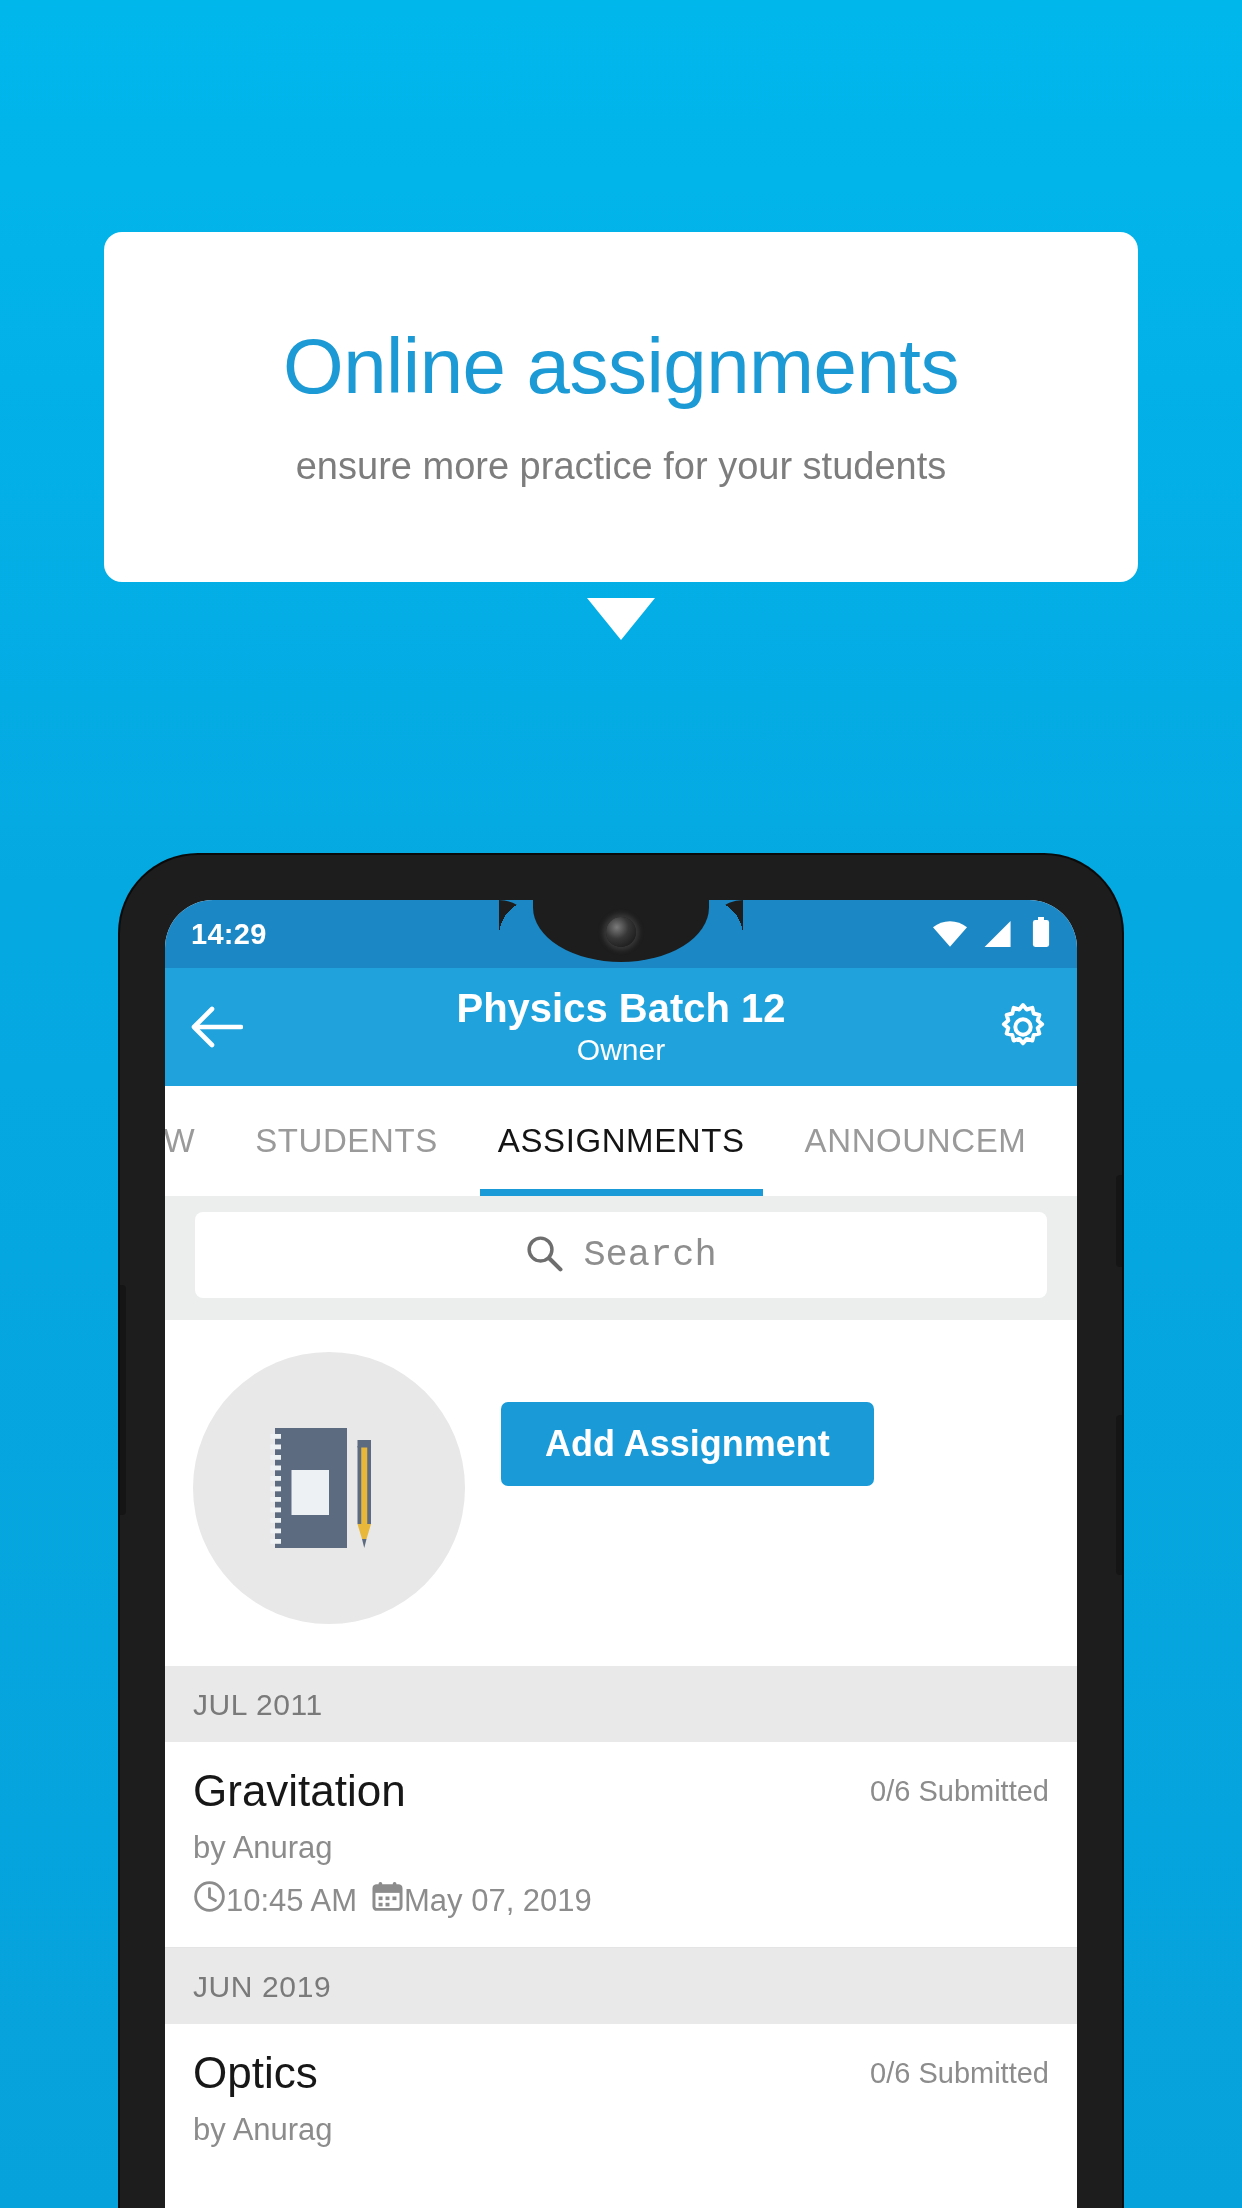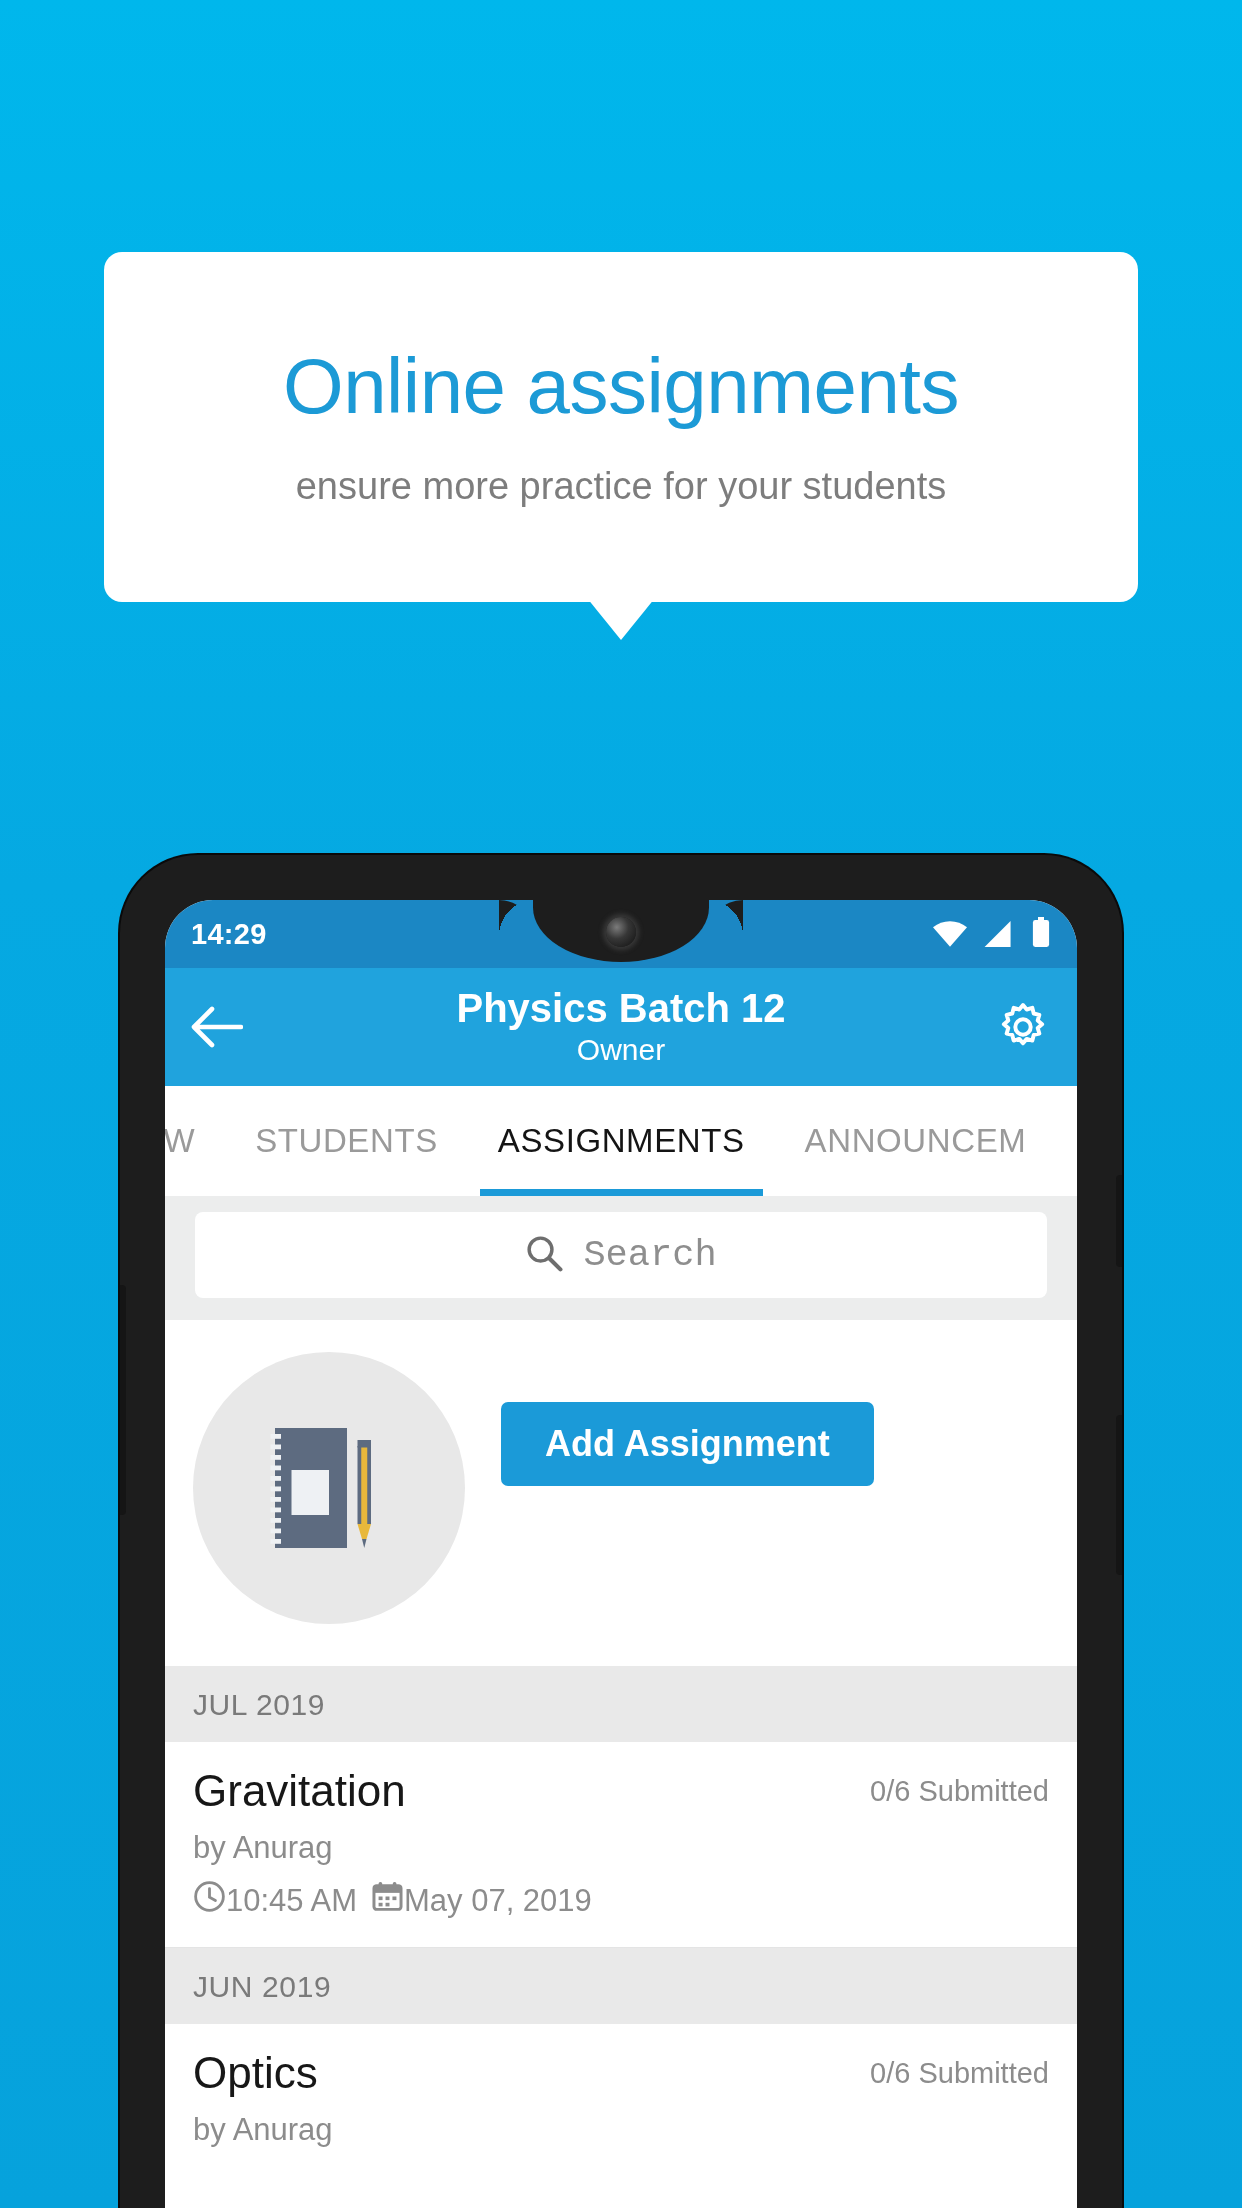--- a/index.html
+++ b/index.html
@@ -5,21 +5,21 @@
   * { margin:0; padding:0; box-sizing:border-box; }
   html,body { width:1242px; height:2208px; }
   body {
     font-family:"Liberation Sans", sans-serif;
     background:linear-gradient(180deg,#00b7ec 0%, #05a9e2 40%, #06a2dc 100%);
     position:relative; overflow:hidden;
   }
 
   
   .promo-card{
-    position:absolute; left:104px; top:252px; width:1034px; height:350px;
+    position:absolute; left:104px; top:232px; width:1034px; height:350px;
     background:#ffffff; border-radius:18px;
     display:flex; flex-direction:column; align-items:center; justify-content:center;
   }
   .promo-title{
     font-size:78px; font-weight:300; color:#1c9ad6; letter-spacing:-0.5px;
     line-height:1; white-space:nowrap;
   }
   .promo-sub{
     margin-top:40px; font-size:38px; font-weight:400; color:#7d7d7d;
     white-space:nowrap;
@@ -247,21 +247,21 @@
           <path d="M69 76 L78 76 L75 86 L72 86 Z" fill="#e8b83b"></path>
           <path d="M72 86 L75 86 L73.5 92 Z" fill="#5d6b80"></path>
           <rect x="69" y="20" width="9" height="5" fill="#5d6b80"></rect>
         </svg>
       </div>
       <div class="empty-right">
         <button class="add-btn">Add Assignment</button>
       </div>
     </div>
 
-    <div class="month-head">JUL 2019</div>
+    <div class="month-head">JUL 2011</div>
     <div class="assign-row">
       <div class="assign-top">
         <span class="assign-title">Gravitation</span>
         <span class="assign-sub">0/6 Submitted</span>
       </div>
       <div class="assign-by">by Anurag</div>
       <div class="assign-meta">
         <span>
           <svg width="33" height="33" viewBox="0 0 20 20">
             <circle cx="10" cy="10" r="8.4" fill="none" stroke="#8c8c8c" stroke-width="1.7"></circle>

